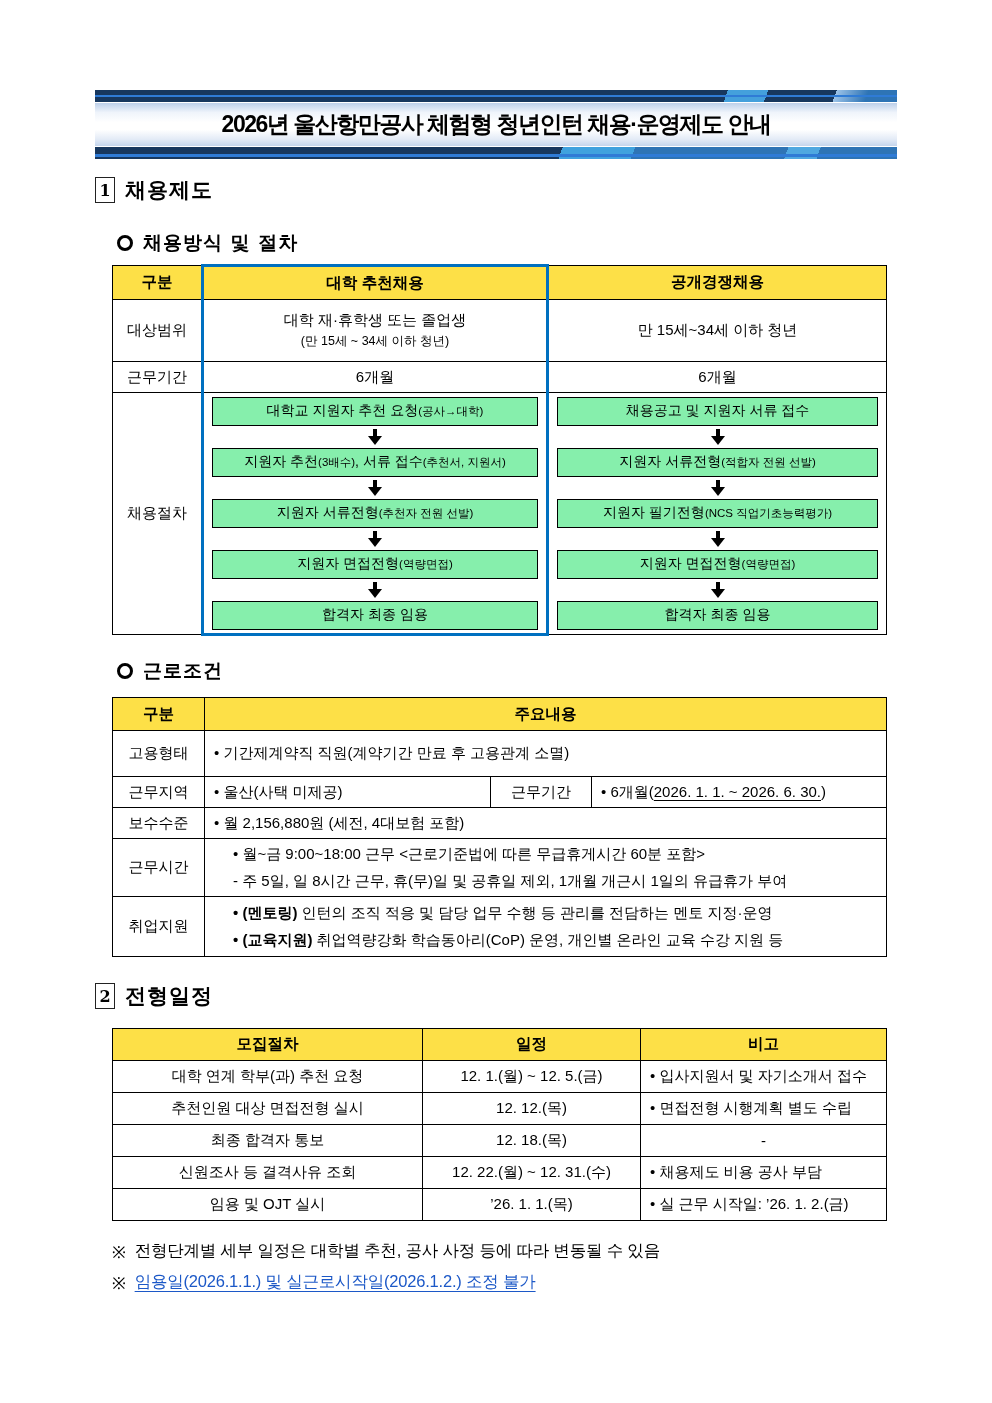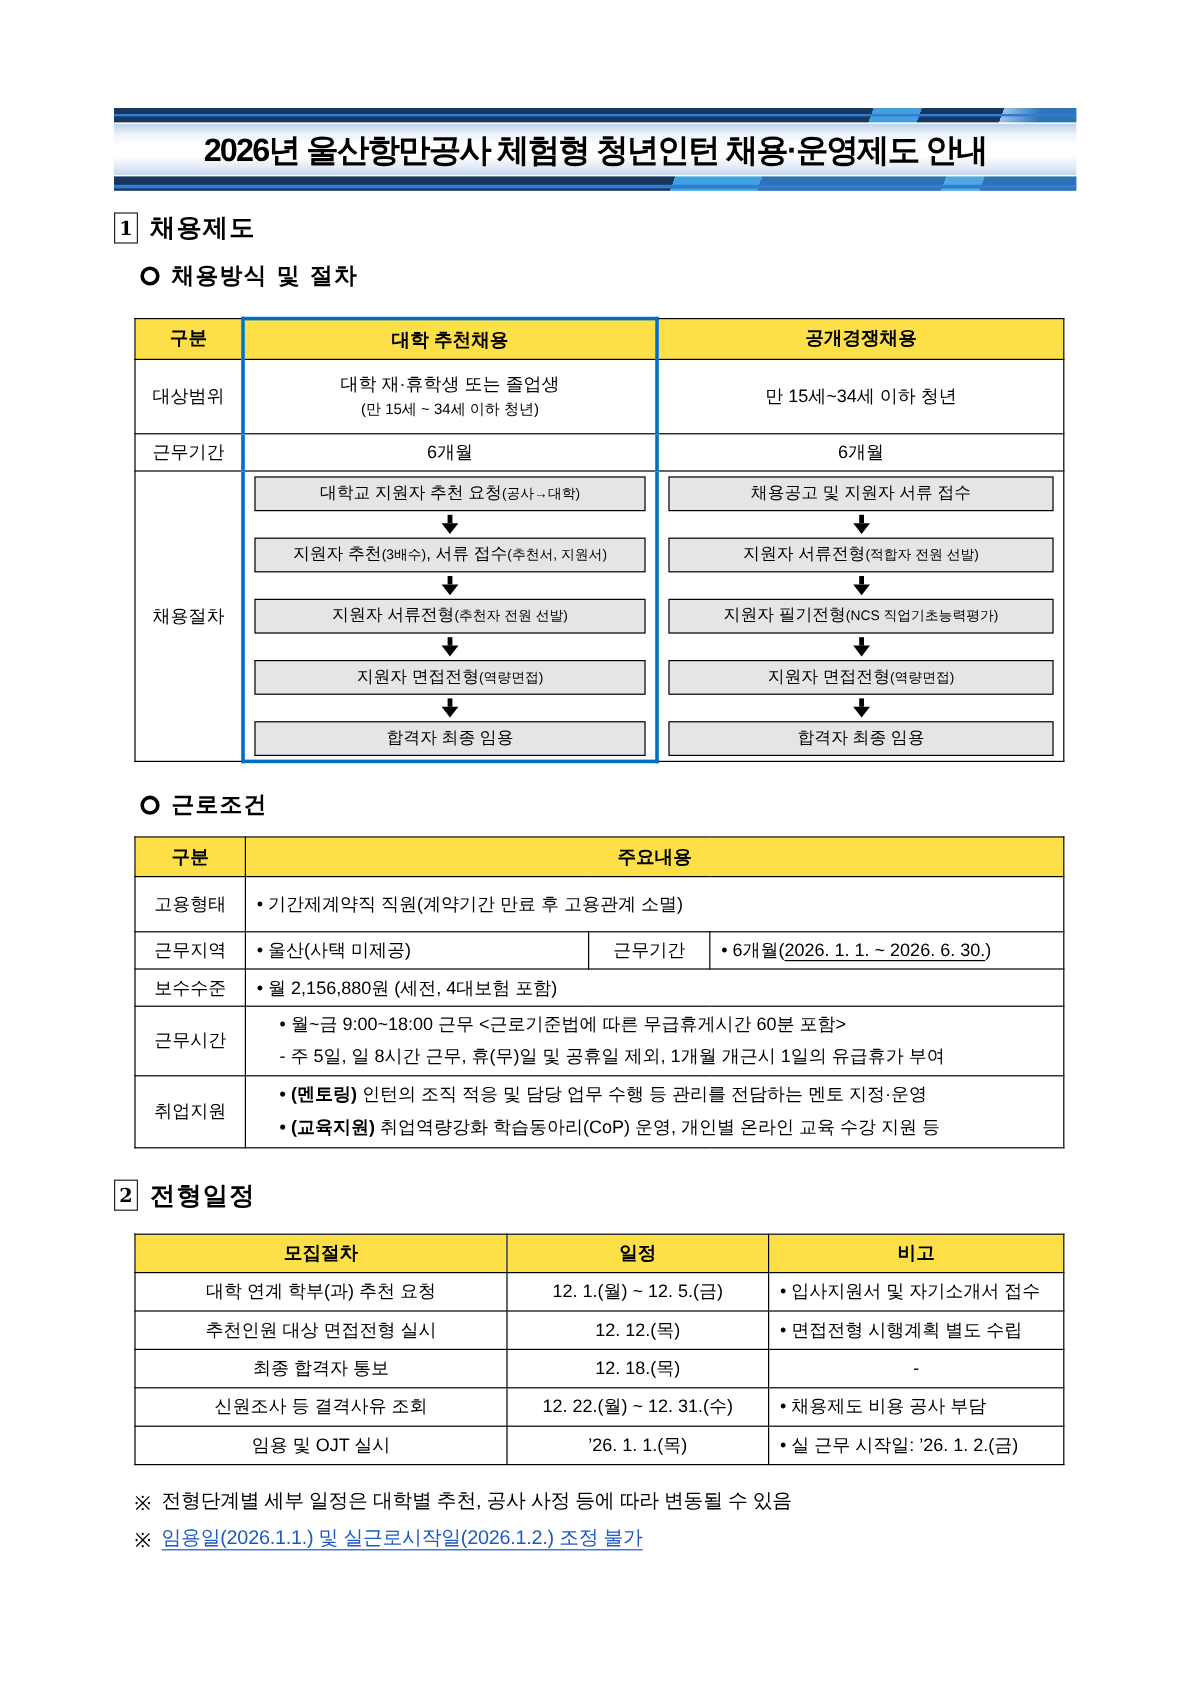--- a/index.html
+++ b/index.html
@@ -14,21 +14,21 @@
       #17375E 83.5%, #17375E 92%, #9CC3E8 92%, #2E74B5 96%, #2E74B5 100%);}
   .bar.bot{background:linear-gradient(110deg,
       #17375E 0%, #17375E 58%, #3FA2DE 58%, #3FA2DE 67%,
       #2E74B5 67%, #2E74B5 86%, #4FA8E0 86%, #4FA8E0 90%, #2E74B5 90%, #2E74B5 100%);}
   .bar .line{position:absolute;left:0;right:0;height:2.5px;background:#2F7BD6;}
   .bar.top .line{top:4.5px;}
   .bar.bot .line{bottom:2.5px;}
   .banner .mid{height:43px;border-top:1.5px solid #fff;border-bottom:1.5px solid #fff;
       display:flex;align-items:center;justify-content:center;
       background:linear-gradient(180deg,#BDD0EA 0%,#EFF4FB 22%,#FFFFFF 45%,#FFFFFF 62%,#E2EAF6 85%,#C4D5EC 100%);}
-  .doc-title{font-size:27px;font-weight:800;letter-spacing:-1.5px;white-space:nowrap;color:#000;}
+  .doc-title{font-size:23px;font-weight:800;letter-spacing:-1.5px;white-space:nowrap;color:#000;}
 
   
   .sec-head{position:absolute;left:95px;display:flex;align-items:center;
       font-family:"DejaVu Serif","Liberation Serif",serif;font-weight:700;font-size:21px;letter-spacing:1px;}
   .numbox{width:18px;height:24px;border:1.6px solid #222;display:flex;align-items:center;
       justify-content:center;font-size:16px;margin-right:10px;letter-spacing:0;}
   .sub-head{position:absolute;left:117px;display:flex;align-items:center;
       font-family:"DejaVu Serif","Liberation Serif",serif;font-weight:700;font-size:19px;letter-spacing:1px;}
   .circ{width:10px;height:10px;border:3px solid #000;border-radius:50%;margin-right:10px;flex:0 0 auto;}
 
@@ -41,21 +41,21 @@
   .ul{text-decoration:underline;text-underline-offset:2.5px;}
   .b{font-weight:700;}
   .line2{line-height:1.75;padding-left:28px;}
 
   .t1{top:264px;}
   .hl{border-left:3px solid #0070C0 !important;border-right:3px solid #0070C0 !important;}
   .hl-t{border-top:3px solid #0070C0 !important;}
   .hl-b{border-bottom:3px solid #0070C0 !important;}
 
   .flow{display:flex;flex-direction:column;align-items:stretch;padding:1px 2px;}
-  .fbox{border:1.2px solid #000;background:#e5e5e5;height:27px;line-height:25px;
+  .fbox{border:1.2px solid #000;background:#86efac;height:27px;line-height:25px;
       font-size:14px;white-space:nowrap;text-align:center;overflow:hidden;}
   .fbox .sm{font-size:11.5px;}
   .aw{display:flex;flex-direction:column;align-items:center;margin:3px 0;}
   .aw .stem{width:4px;height:7px;background:#000;}
   .aw .tri{width:0;height:0;border-left:7.5px solid transparent;border-right:7.5px solid transparent;
       border-top:9px solid #000;}
 
   .t2{top:697px;}
   .t3{top:1028px;}
 
@@ -79,21 +79,21 @@
     <div class="bar bot">
         <div class="line"></div>
       </div>
   </div>
 
   <div class="sec-head" style="top:176px;">
     <span class="numbox">1</span>
     <span>채용제도</span>
   </div>
 
-  <div class="sub-head" style="top:217px;">
+  <div class="sub-head" style="top:230px;">
     <span class="circ"></span>
     <span>채용방식 및 절차</span>
   </div>
 
   <table class="t1">
     <colgroup>
         <col style="width:90px">
         <col style="width:345px">
         <col style="width:339px">
       </colgroup>

